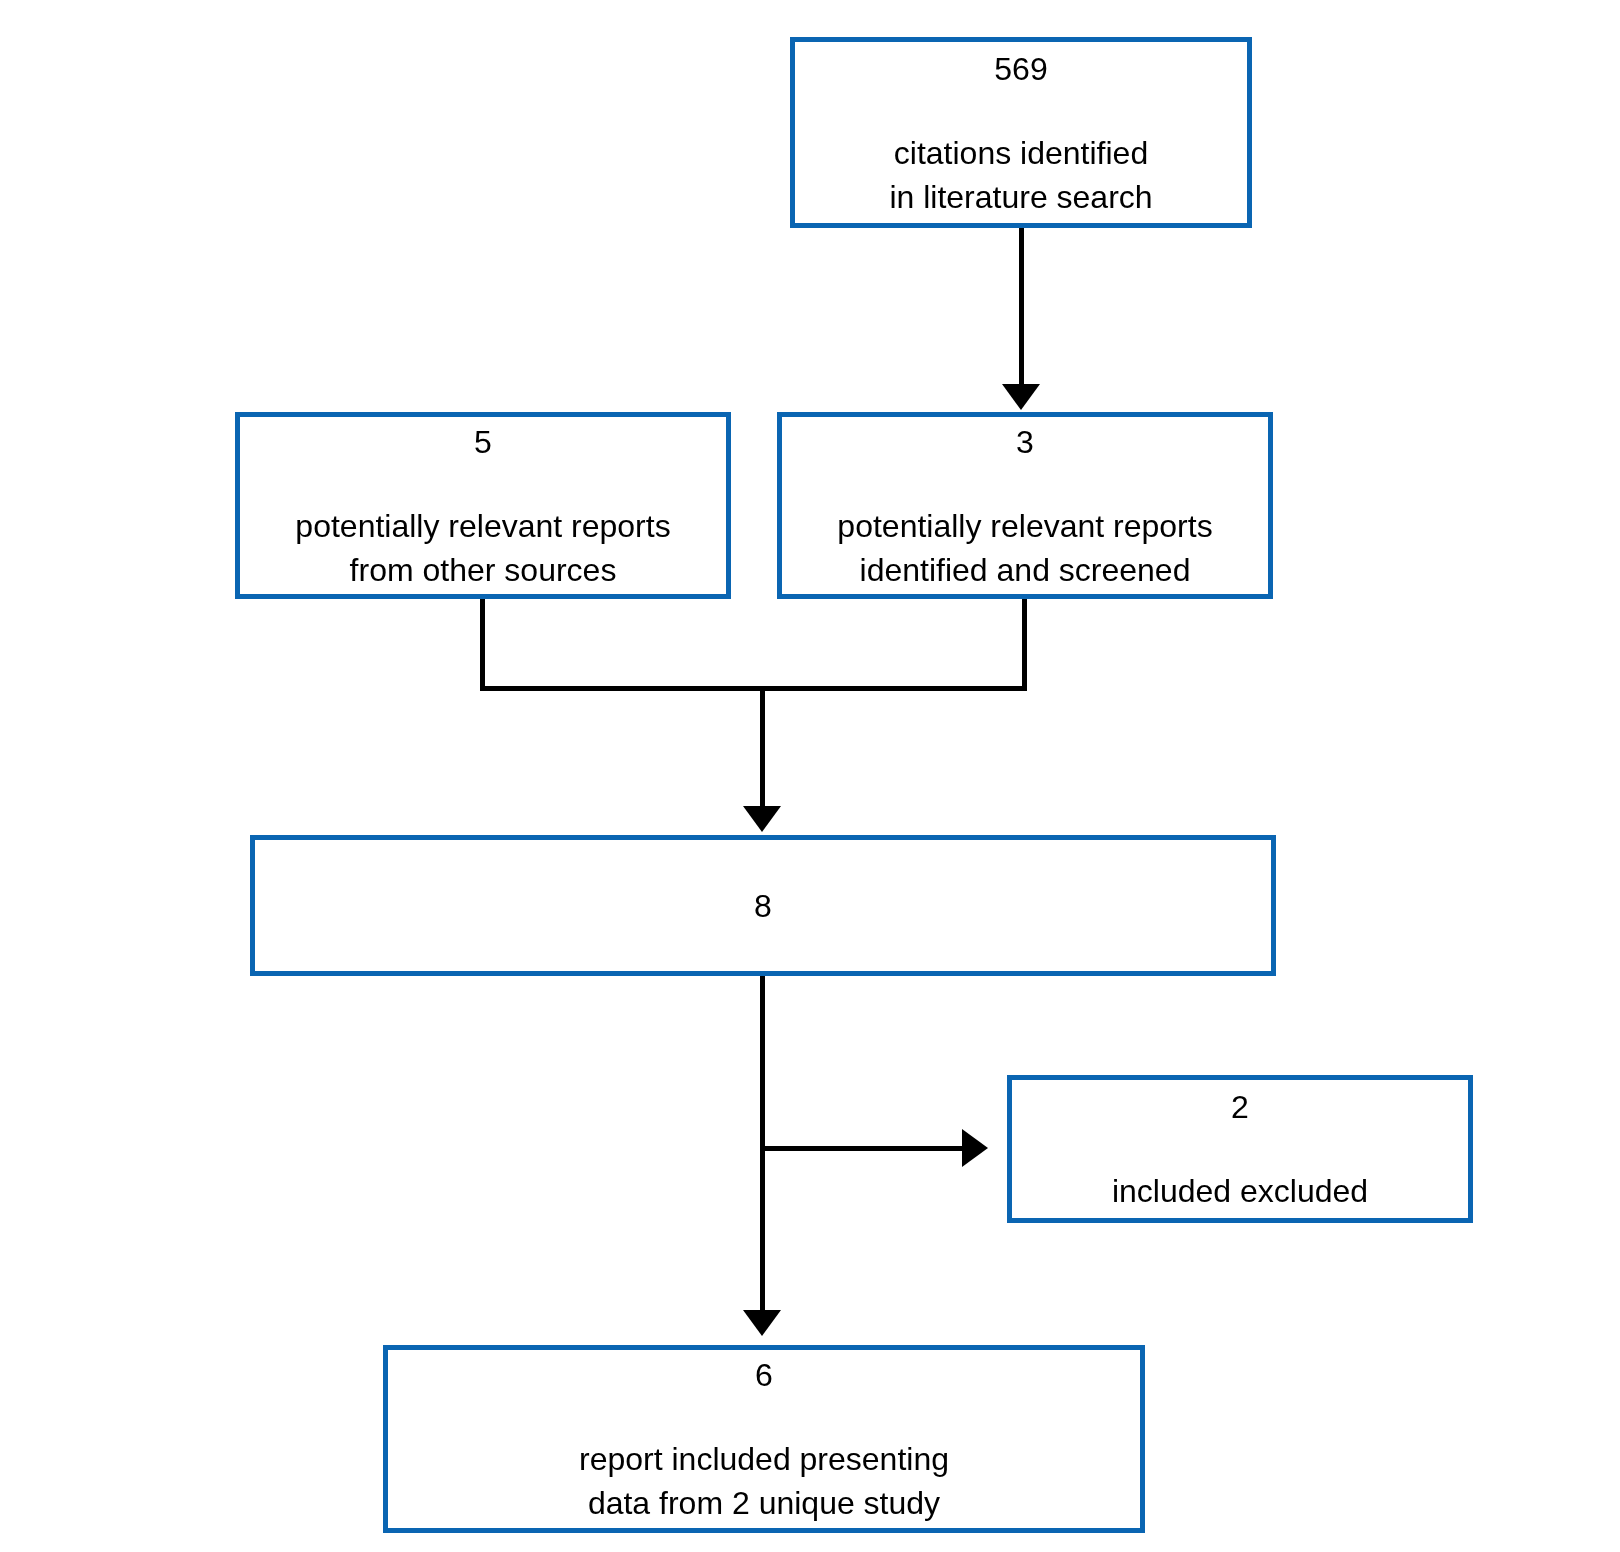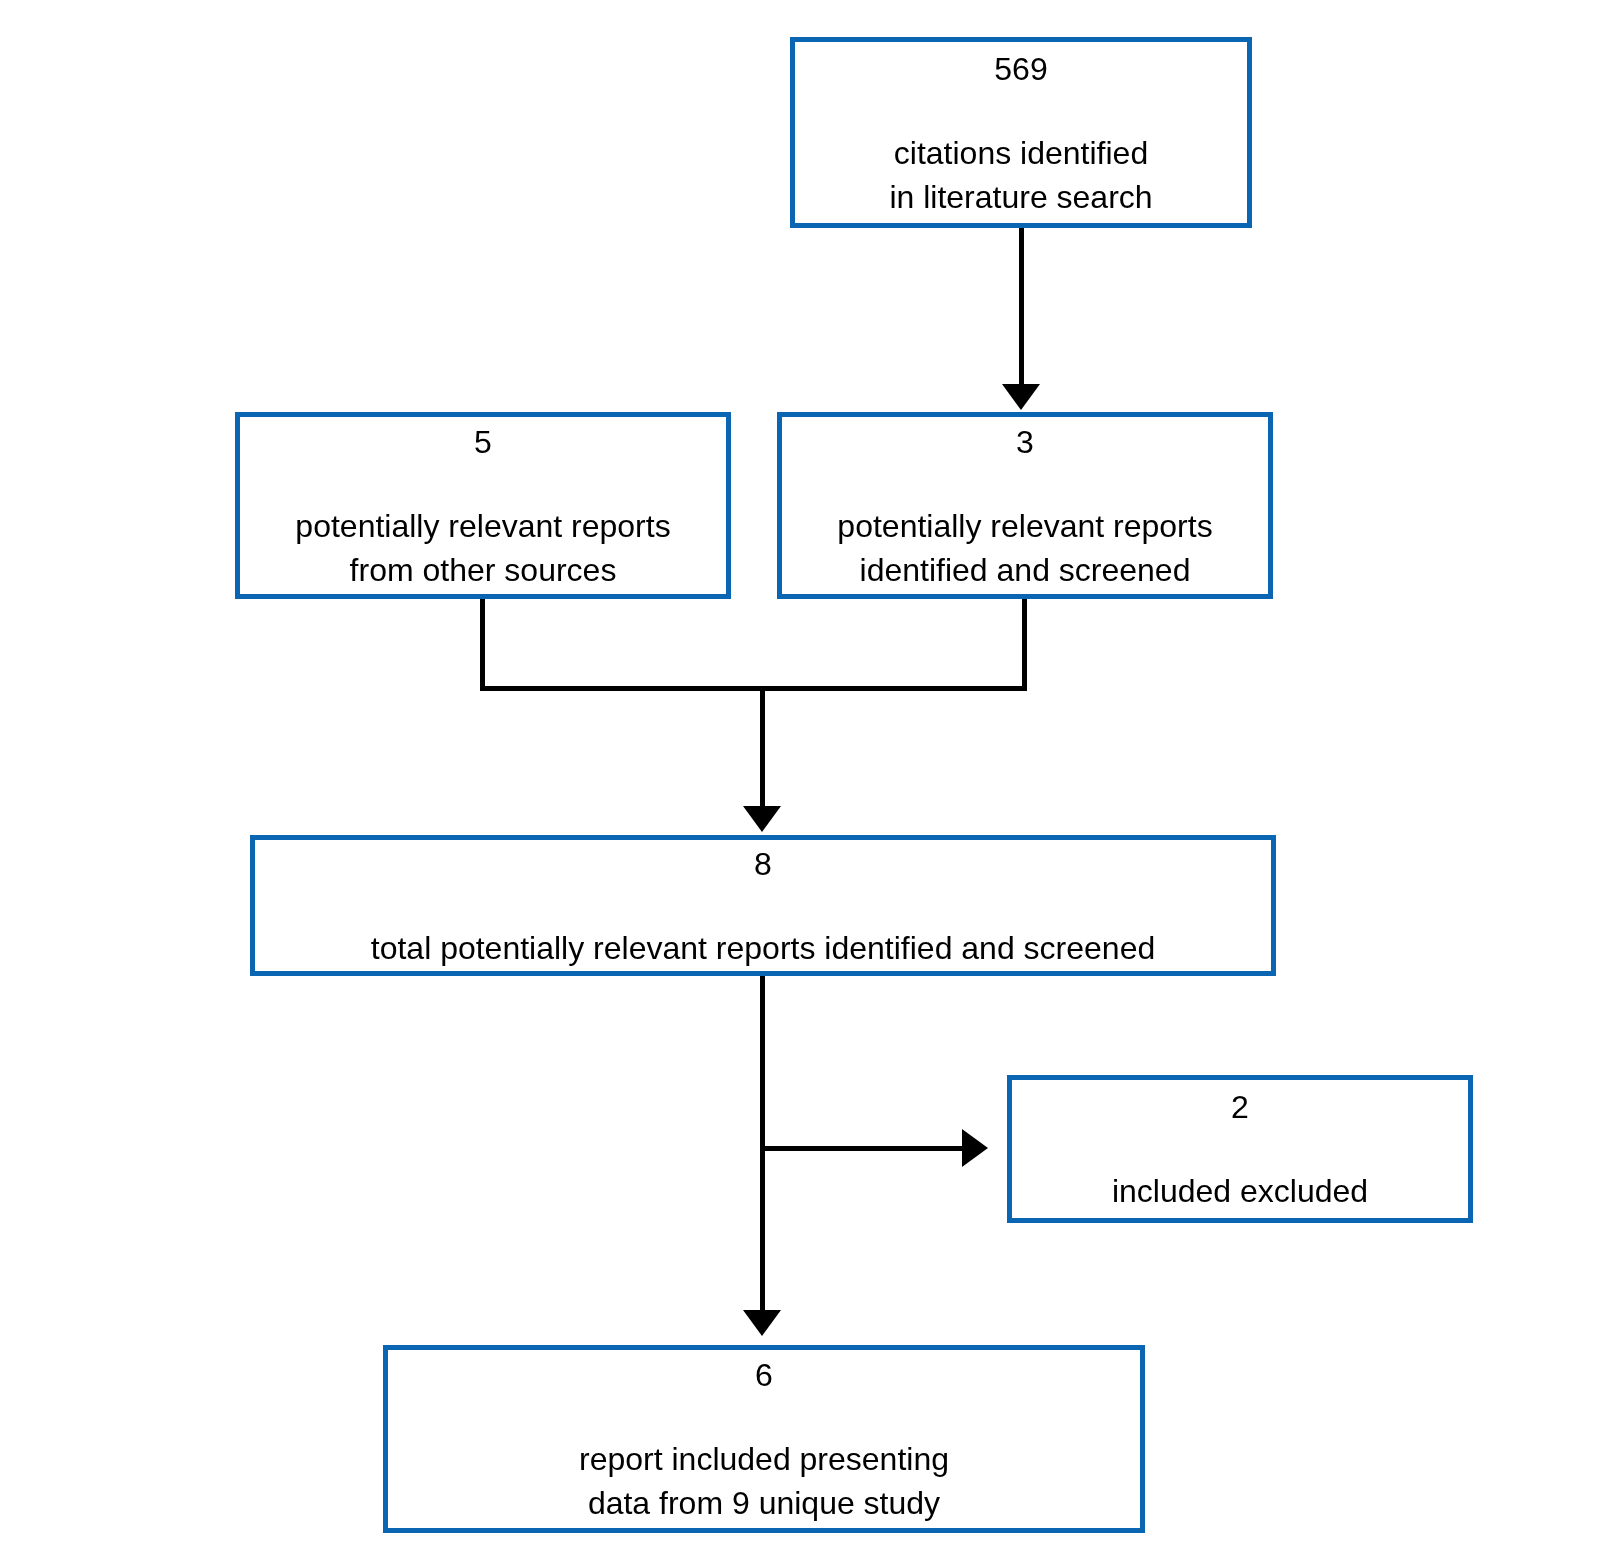--- a/index.html
+++ b/index.html
@@ -91,32 +91,31 @@
   </div>
 
   <div class="node" id="node-screened">
     <div class="num">3</div>
     <div class="lbl">potentially relevant reports
 identified and screened</div>
   </div>
 
   <div class="node" id="node-total">
     <div class="num">8</div>
-    <div class="lbl">total potentially relevant reports identified and screened</div>
   </div>
 
   <div class="node" id="node-excluded">
     <div class="num">2</div>
     <div class="lbl">included excluded</div>
   </div>
 
   <div class="node" id="node-included">
     <div class="num">6</div>
     <div class="lbl">report included presenting
-data from 9 unique study</div>
+data from 2 unique study</div>
   </div>
 
   <div class="line" id="c1-v"></div>
   <div class="arrow-down" id="c1-head"></div>
 
   <div class="line" id="c2-v-left"></div>
   <div class="line" id="c2-v-right"></div>
   <div class="line" id="c2-h"></div>
   <div class="line" id="c2-v-mid"></div>
   <div class="arrow-down" id="c2-head"></div>

